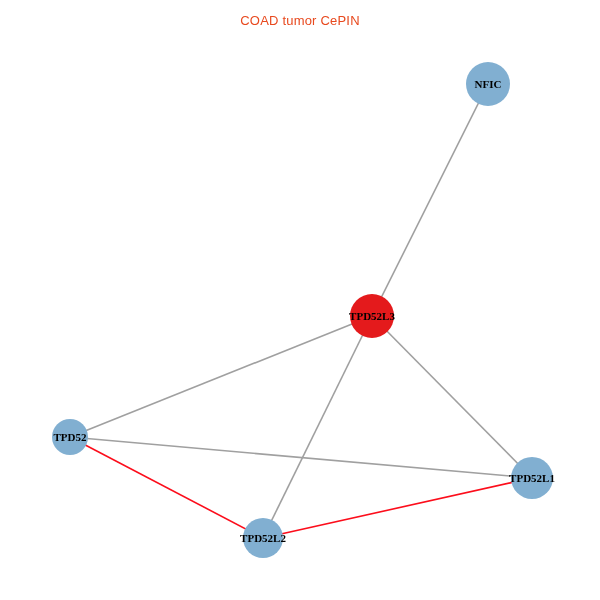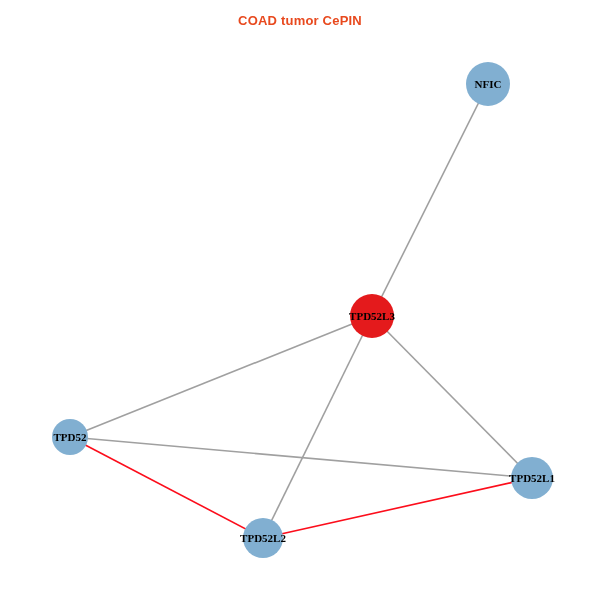--- a/index.html
+++ b/index.html
@@ -16,21 +16,21 @@
     font-family: "Liberation Sans", sans-serif;
   }
   #plot-title {
     position: absolute;
     left: 0;
     top: 13px;
     width: 600px;
     text-align: center;
     font-family: "Liberation Sans", sans-serif;
     font-size: 13px;
-    font-weight: bold;
+    font-weight: normal;
     color: #E8491E;
     letter-spacing: 0.2px;
     white-space: nowrap;
   }
   #network-svg {
     position: absolute;
     left: 0;
     top: 0;
     width: 600px;
     height: 600px;

